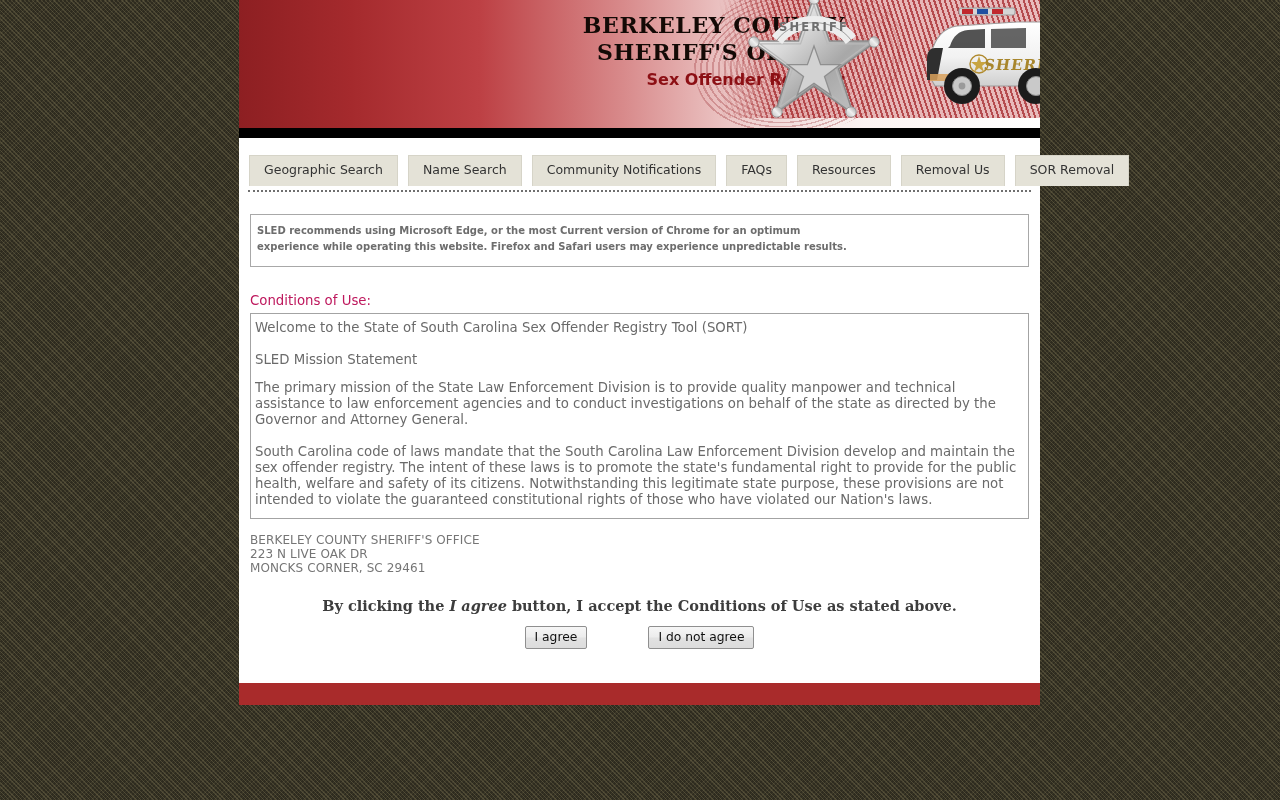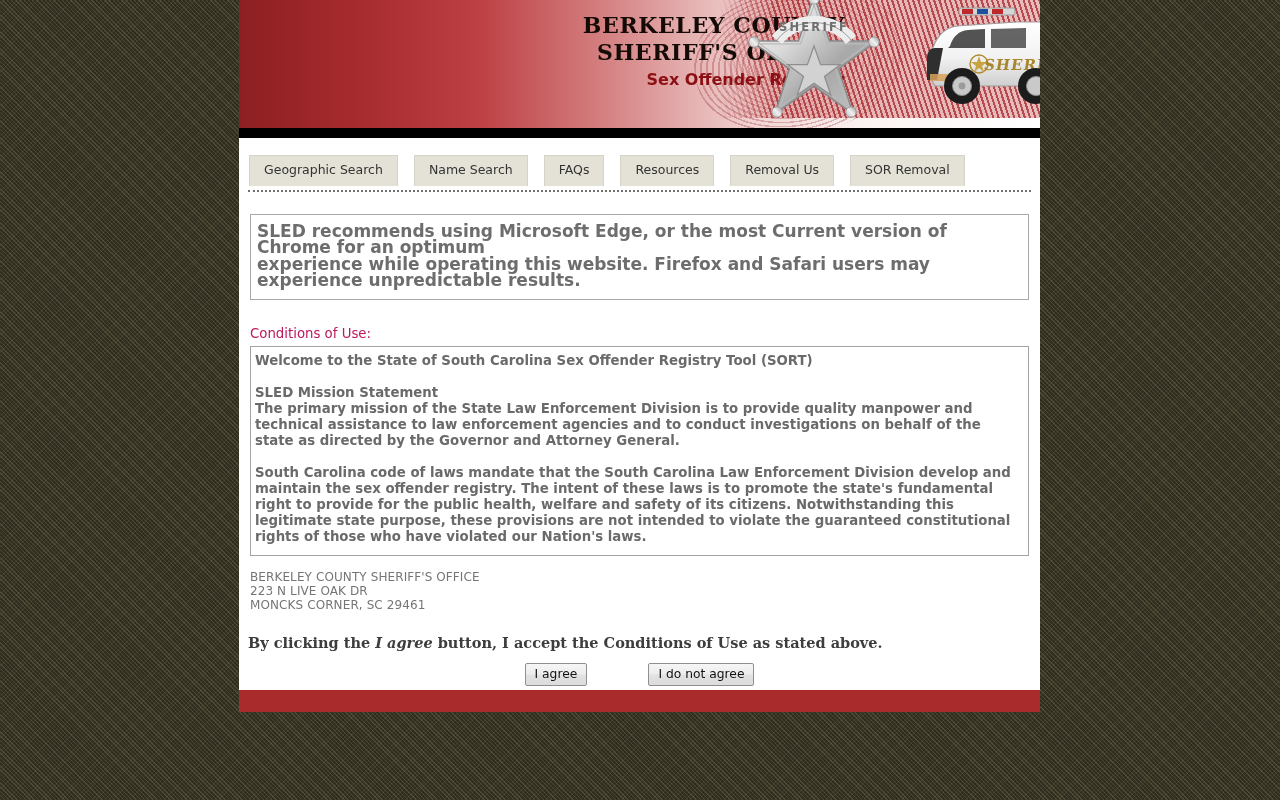--- a/index.html
+++ b/index.html
@@ -85,21 +85,21 @@
   }
   #badge-wrap { position: absolute; left: 480px; top: -6px; z-index: 6; }
   #truck-wrap { position: absolute; left: 592px; top: 2px; z-index: 7; }
 
   #black-bar { height: 10px; background: #000000; }
 
   
   #tabs-area { padding: 17px 9px 0 9px; background: #fff; }
   #tabs {
     display: flex;
-    gap: 16px;
+    gap: 10px;
     border-bottom: 2px dotted #6f6f6f;
     padding-bottom: 4px;
     padding-left: 1px;
   }
   .tab {
     background: #e4e2d7;
     border: 1px solid #d6d4c8;
     border-bottom: none;
     color: #333333;
     font-size: 12.5px;
@@ -111,63 +111,63 @@
 
   
   #content { padding: 0 9px 0 9px; background: #fff; }
 
   #browser-notice {
     margin: 22px 2px 0 2px;
     border: 1px solid #a8a8a8;
     padding: 8px 10px 10px 6px;
     color: #6d6d6d;
     font-weight: bold;
-    font-size: 17px;
+    font-size: 10px;
     line-height: 16.5px;
   }
 
   #conditions-label {
     margin: 26px 0 5px 2px;
     color: #be185d;
     font-size: 13.3px;
   }
   #conditions-box {
     border: 1px solid #a3a3a3;
     padding: 6px 8px 8px 4px;
     color: #6a6a6a;
     font-size: 13.3px;
     line-height: 16px;
     margin: 0 2px;
-    font-weight: bold;
   }
   #conditions-box p { margin: 0 0 16px 0; }
   #conditions-box p:last-child { margin-bottom: 2px; }
-  #conditions-box .tight { margin-bottom: 0; }
+  #conditions-box .tight { margin-bottom: 12px; }
 
   #office-address {
     margin: 14px 0 0 2px;
     color: #757575;
     font-size: 12px;
     line-height: 14px;
     letter-spacing: .1px;
   }
 
   #agree-statement {
+    text-align: center;
     margin: 22px 0 0 0;
     font-family: "DejaVu Serif", "Liberation Serif", serif;
     font-weight: bold;
     font-size: 14.5px;
     color: #3d3d3d;
   }
   #agree-statement em { font-style: italic; }
 
   #button-row {
     text-align: center;
     margin-top: 12px;
-    padding-bottom: 4px;
+    padding-bottom: 34px;
   }
   .form-button {
     font-family: "DejaVu Sans", "Liberation Sans", sans-serif;
     font-size: 12.3px;
     color: #111;
     background: linear-gradient(to bottom, #f6f6f6 0%, #ececec 48%, #e2e2e2 52%, #dcdcdc 100%);
     border: 1px solid #8f8f8f;
     border-radius: 2px;
     padding: 3px 9px 4px 9px;
     margin: 0 28px;
@@ -259,20 +259,21 @@
       <div id="subtitle">Sex Offender Registry</div>
     </div>
   </div>
 
   <div id="black-bar"></div>
 
   <div id="tabs-area">
     <div id="tabs">
       <div class="tab">Geographic Search</div>
       <div class="tab">Name Search</div>
+      <div class="tab">Community Notifications</div>
       <div class="tab">FAQs</div>
       <div class="tab">Resources</div>
       <div class="tab">Removal Us</div>
       <div class="tab">SOR Removal</div>
     </div>
   </div>
 
   <div id="content">
 
     <div id="browser-notice">

